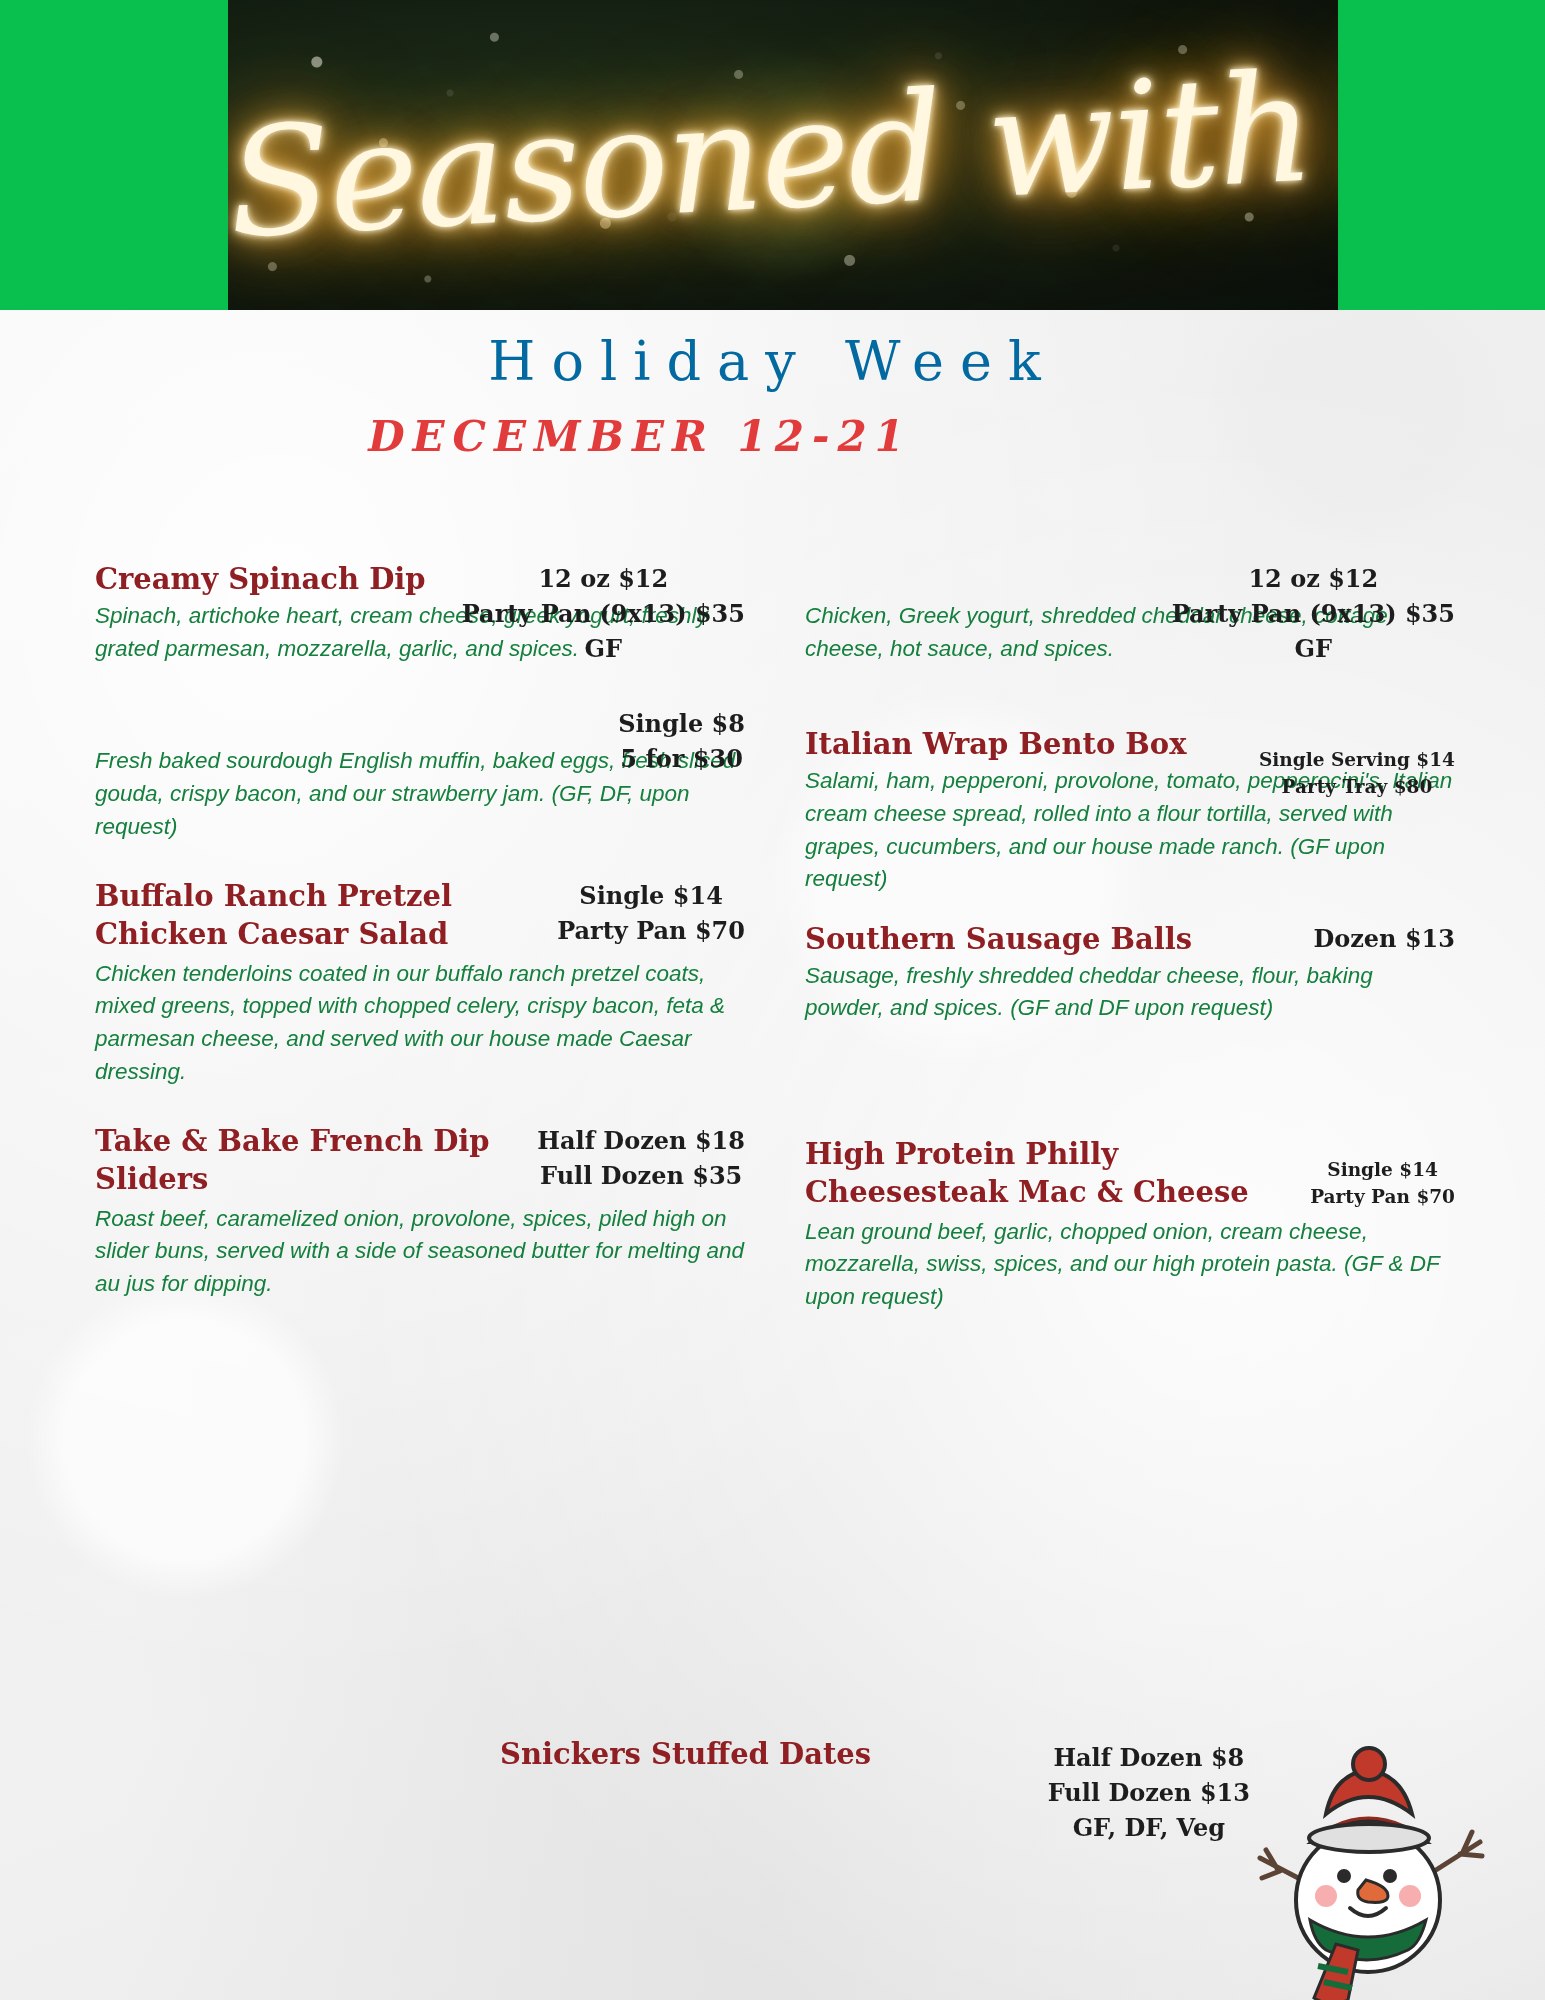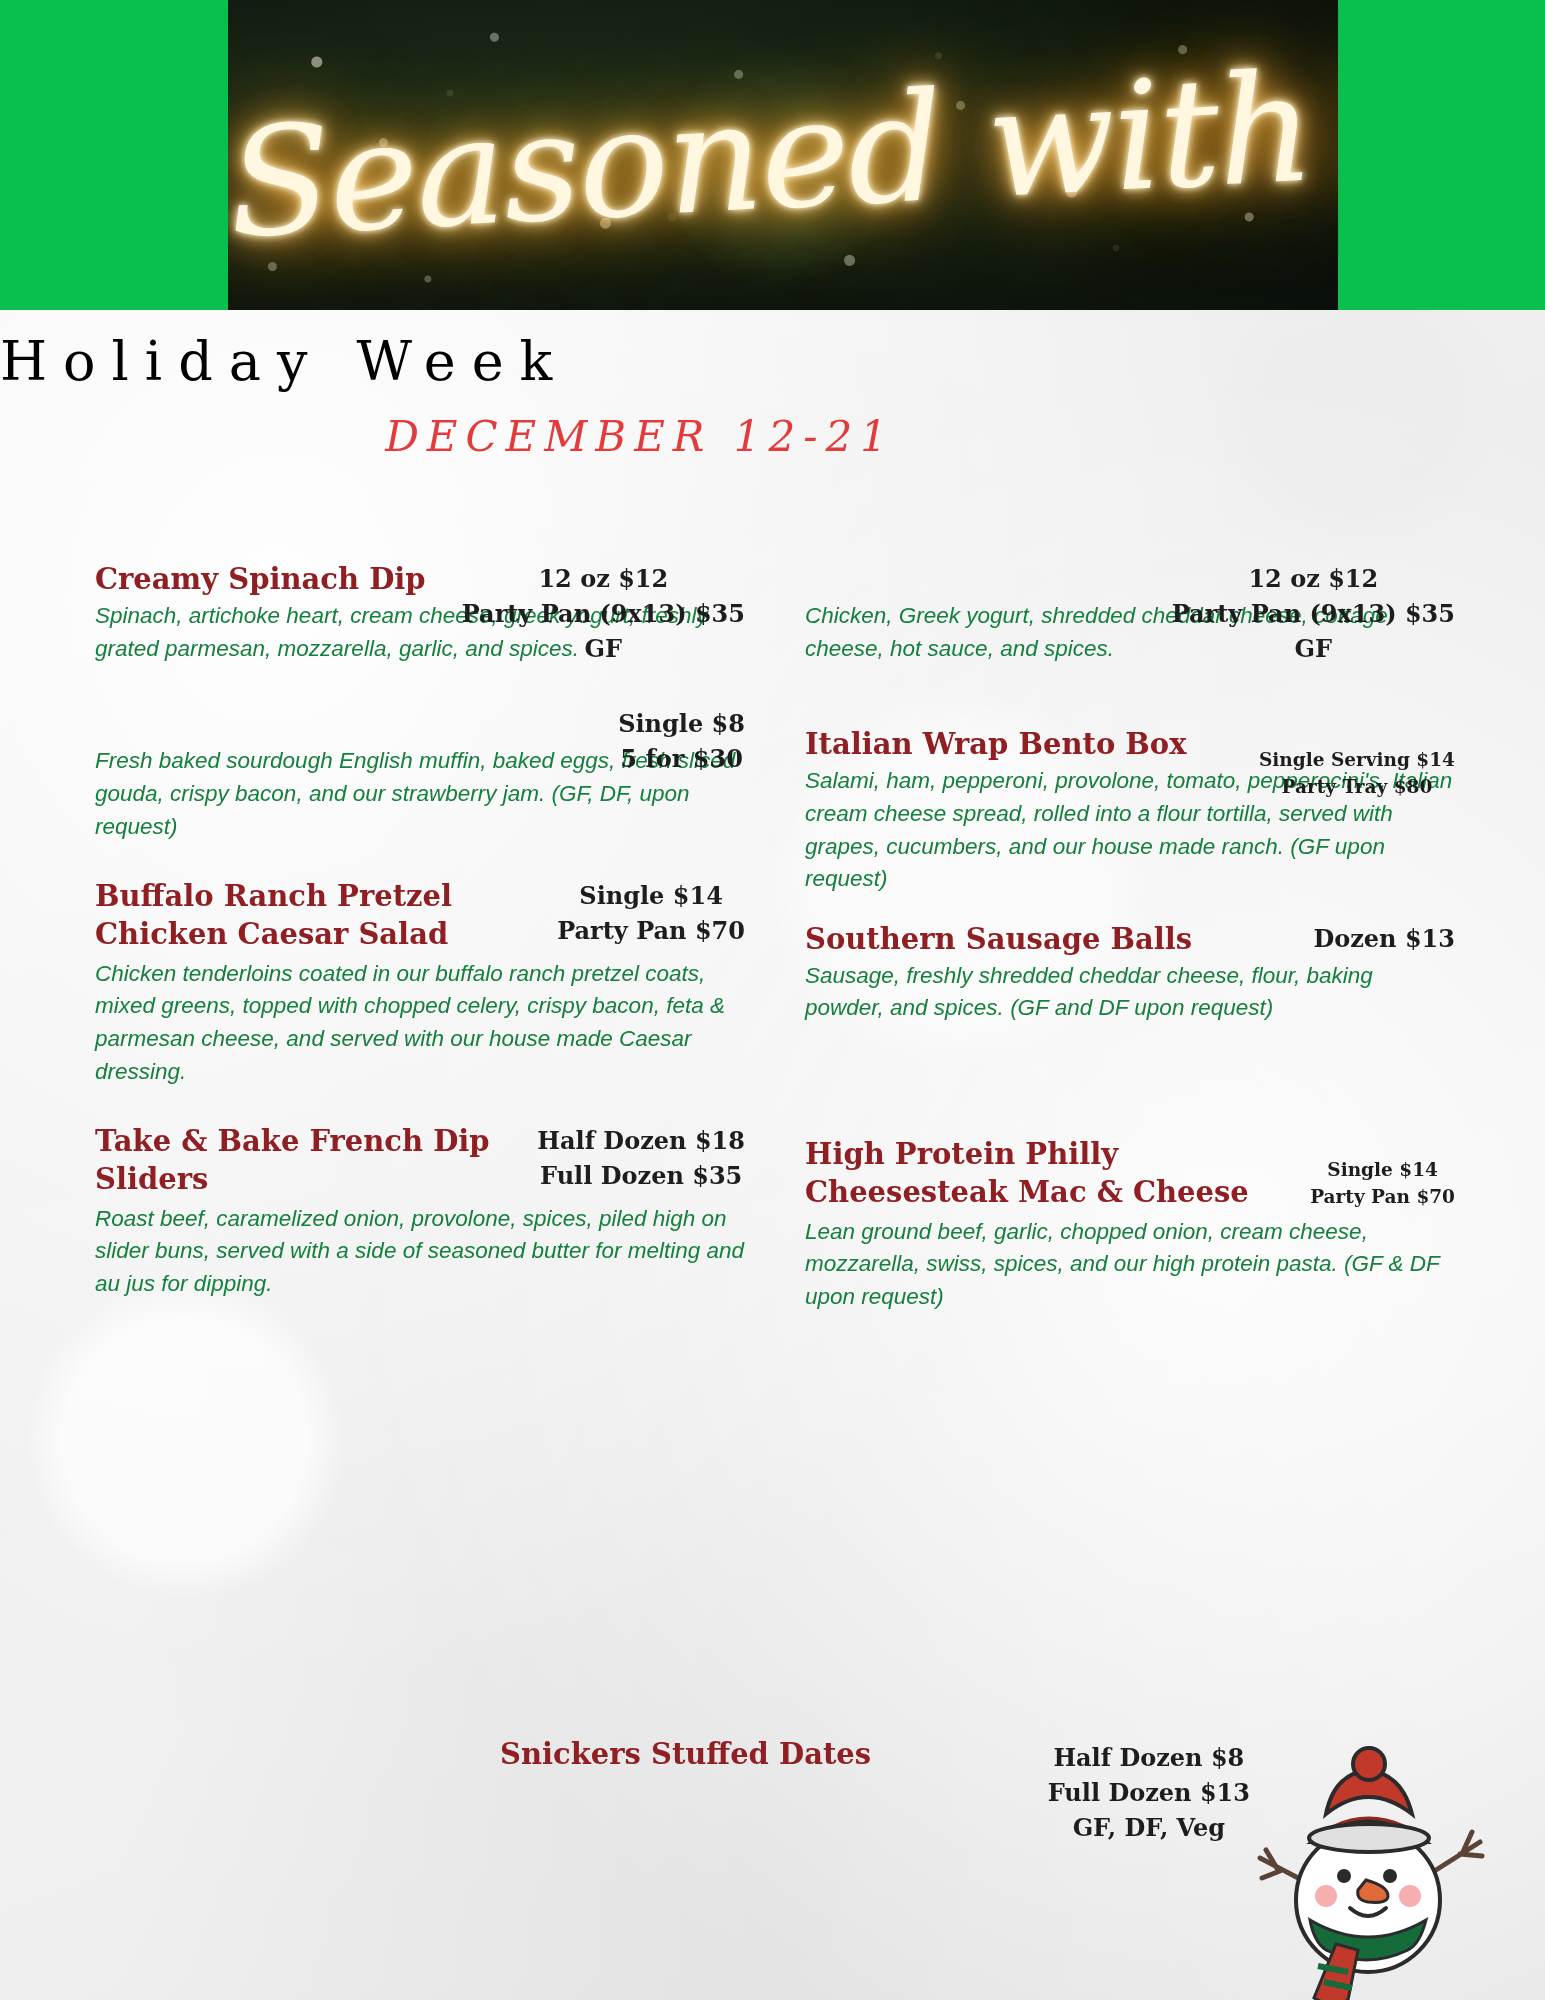--- a/index.html
+++ b/index.html
@@ -94,33 +94,33 @@
       0 0 36px #ffb63f,
       0 0 70px #ff9c1a,
       0 0 110px rgba(255,150,20,0.55);
     white-space: nowrap;
   }
 
   
   .holiday-title {
     position: absolute;
     top: 330px; left: 0; width: 1545px;
-    text-align: left;
+    text-align: center;
     font-family: "DejaVu Serif", serif;
     font-size: 54px;
     letter-spacing: 16px;
-    color: #000000;
+    color: #0369a1;
   }
   .date-sub {
     position: absolute;
     top: 412px; left: 0; width: 1280px;
     text-align: center;
     font-family: "DejaVu Serif", serif;
     font-style: italic;
-    font-weight: normal;
+    font-weight: bold;
     font-size: 42px;
     letter-spacing: 8px;
     color: #e23b3b;
   }
 
   
   .menu {
     position: absolute;
     top: 560px;
     left: 95px;

